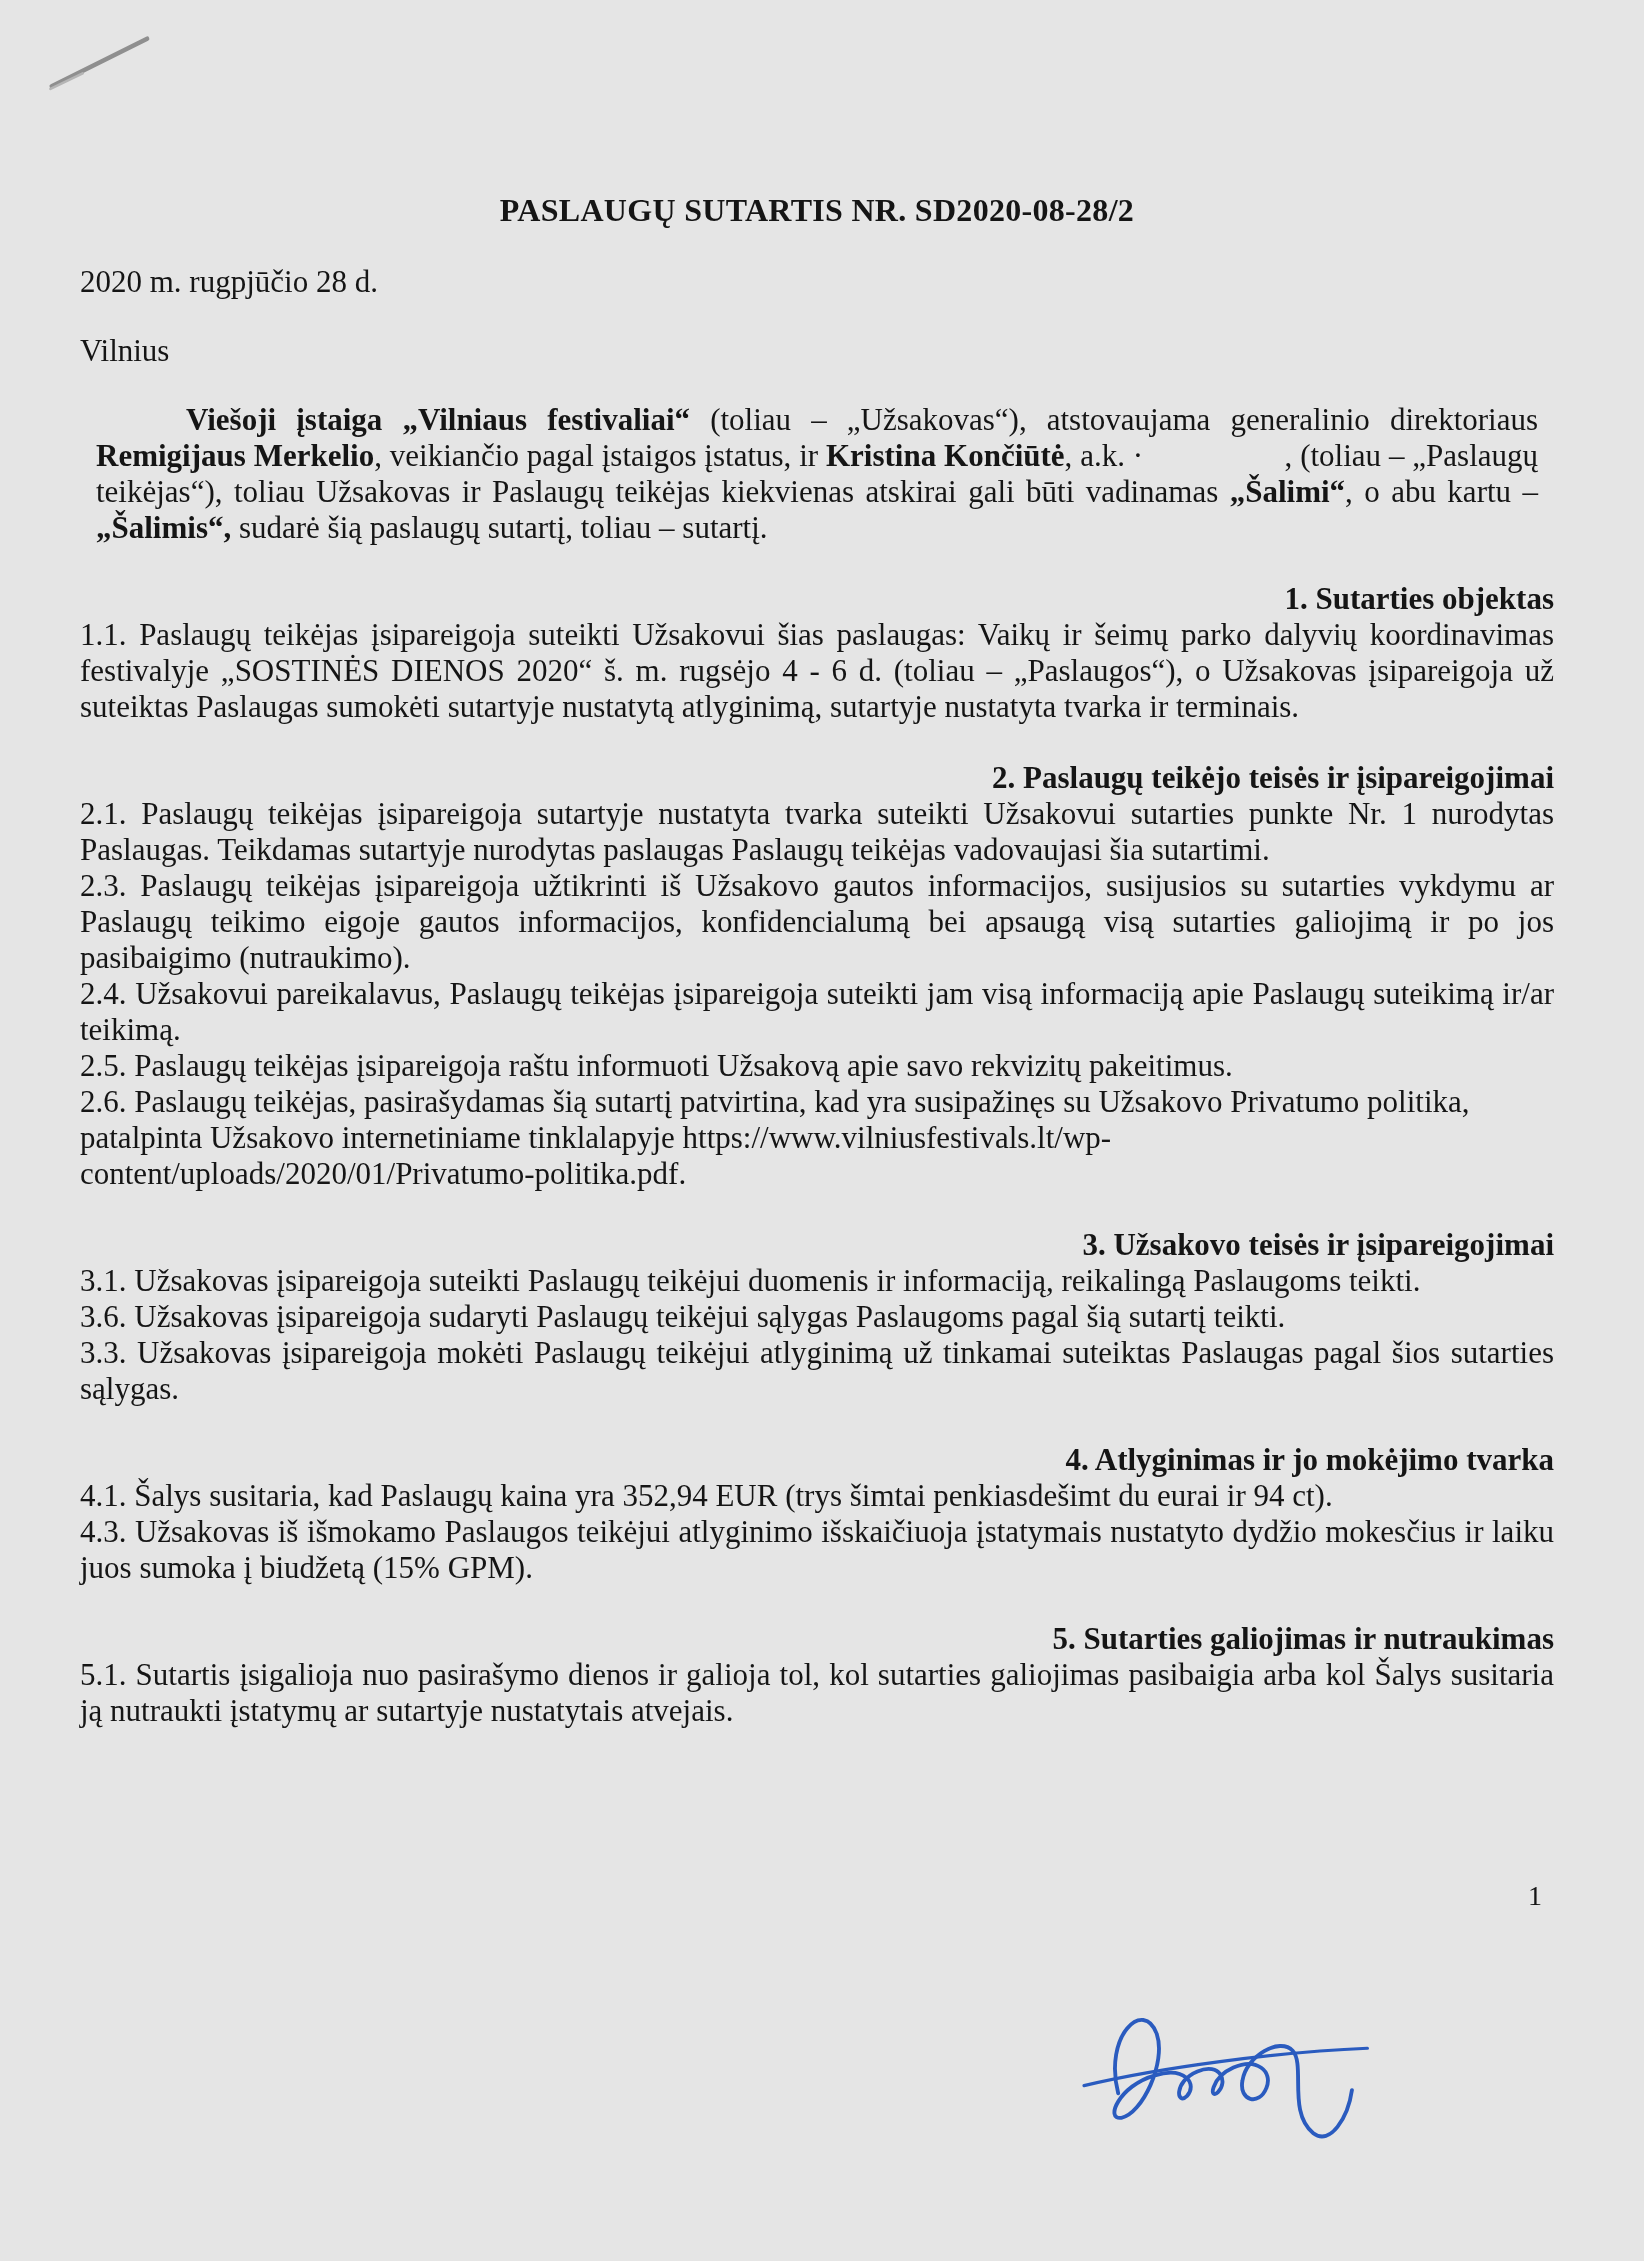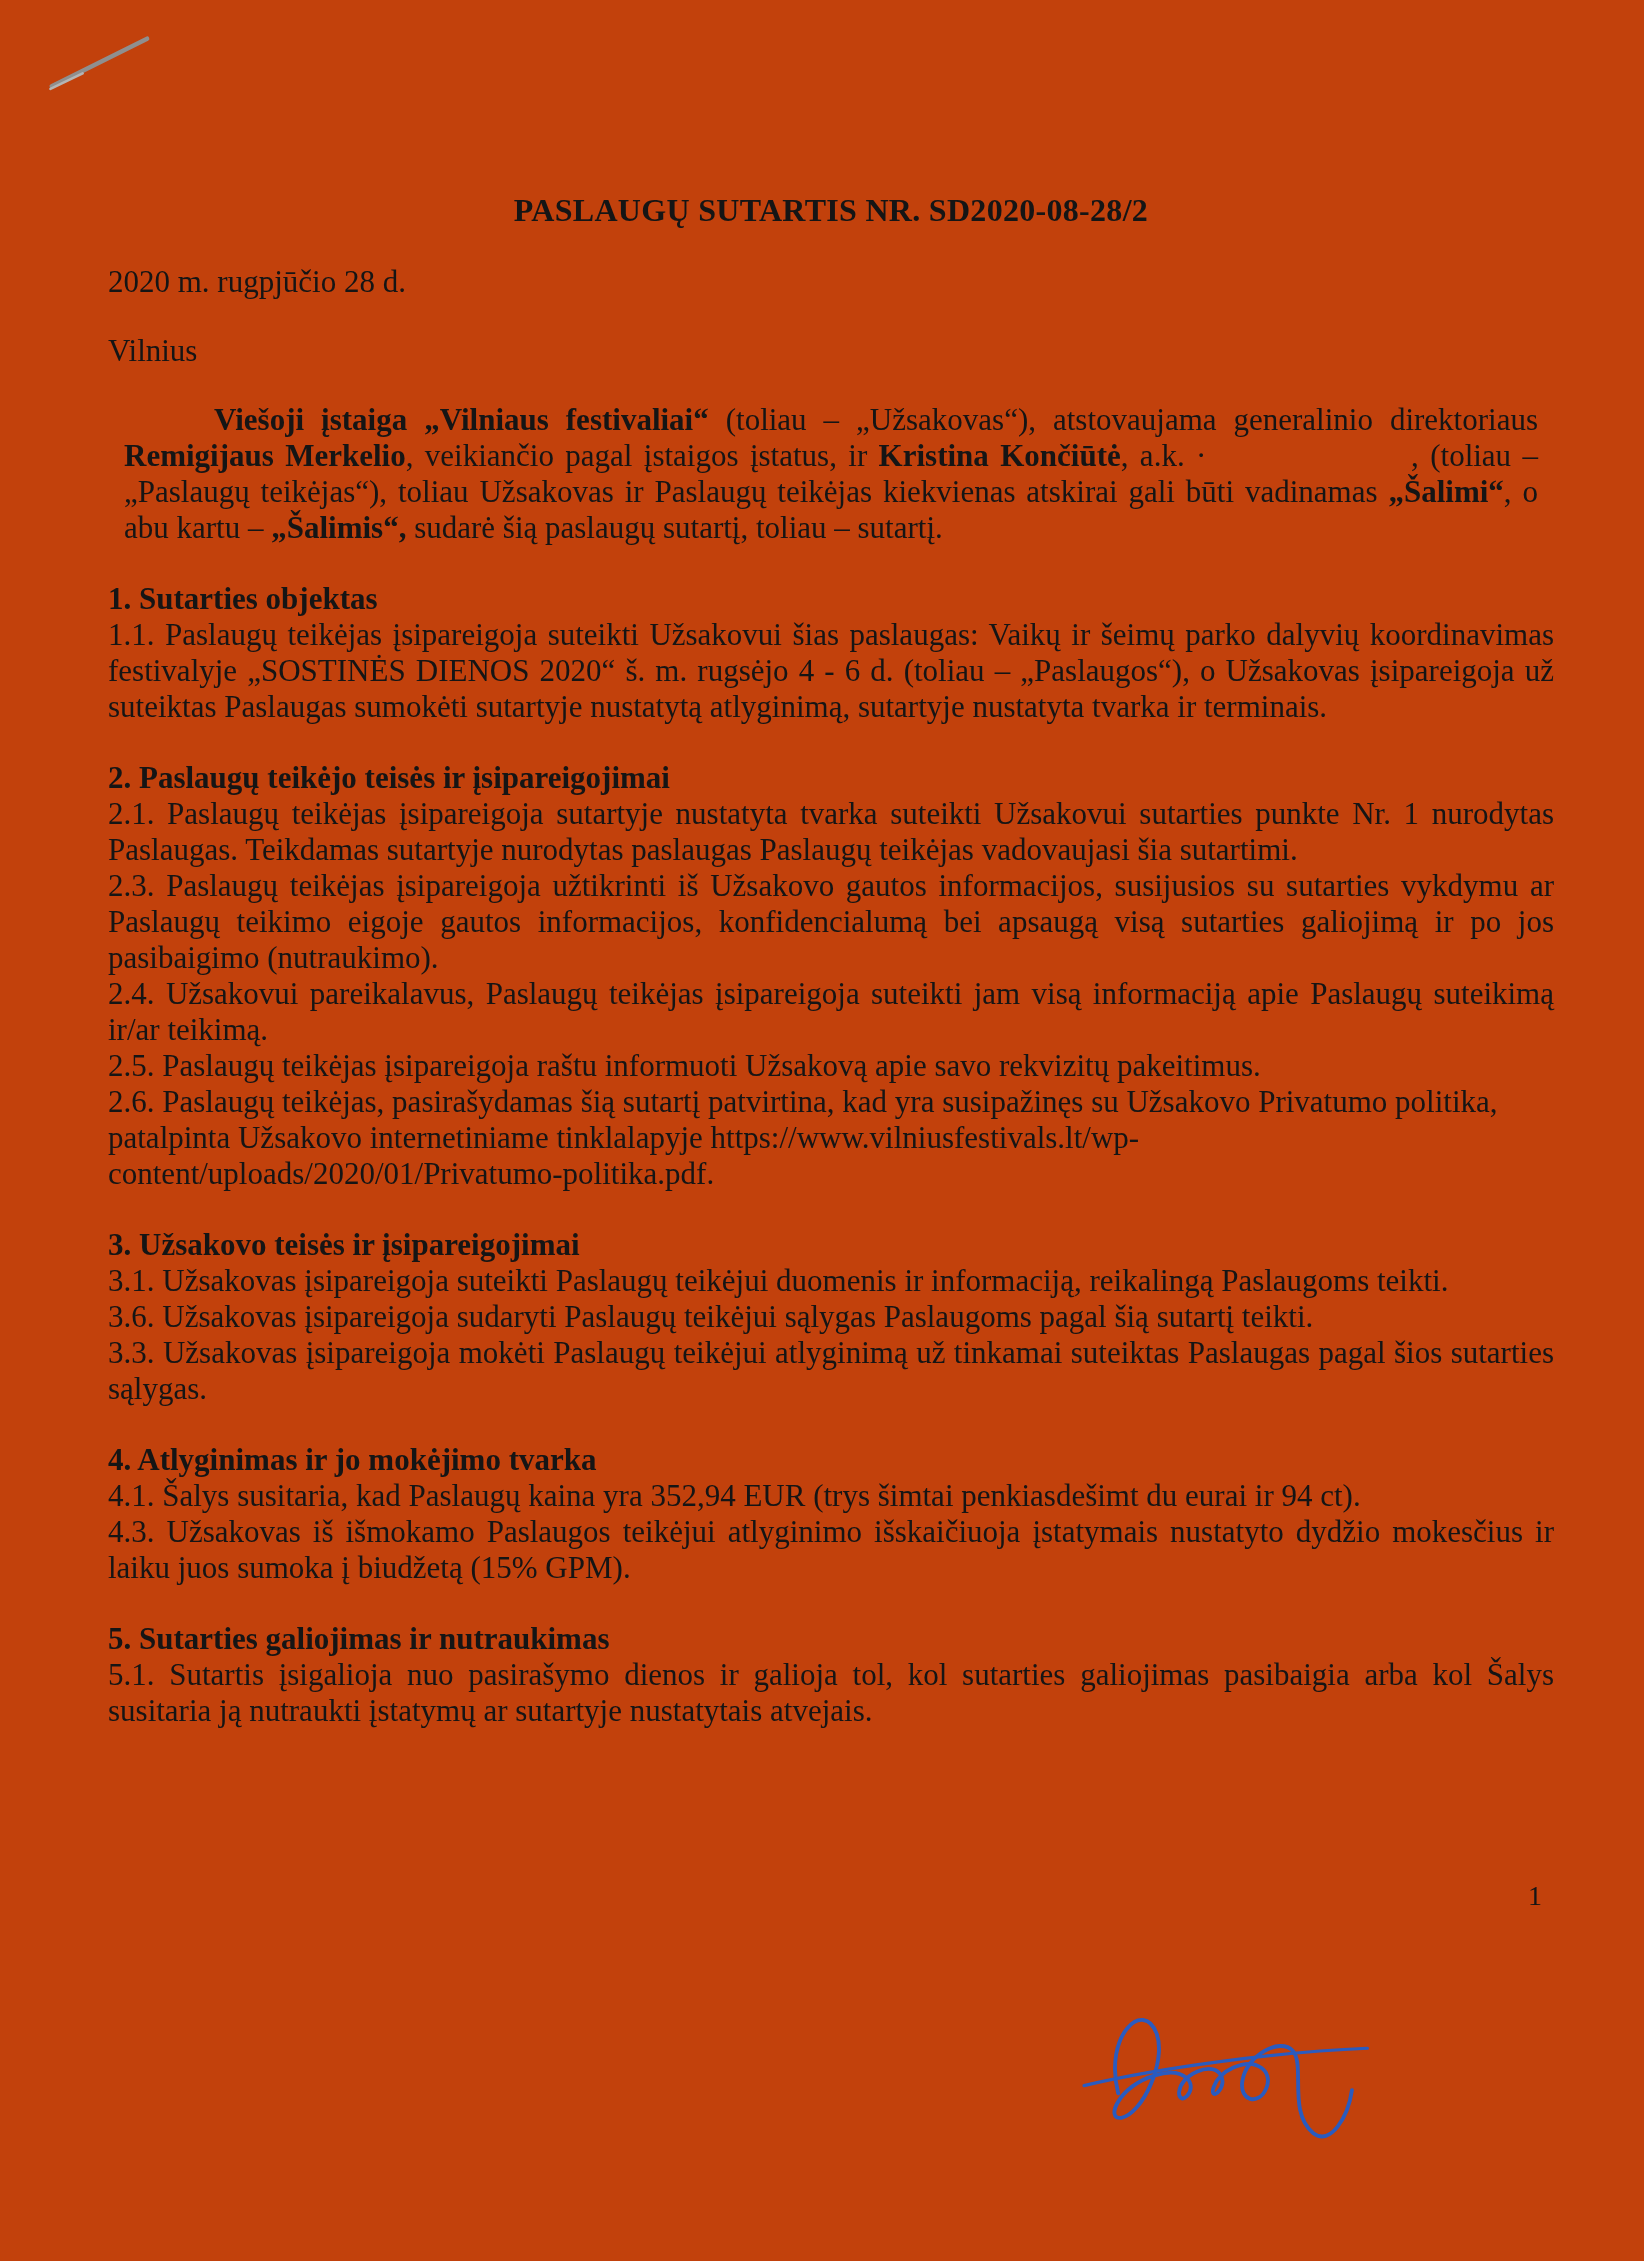--- a/index.html
+++ b/index.html
@@ -5,27 +5,27 @@
 <style>
   html, body {
     margin: 0;
     padding: 0;
     background: #ffffff;
   }
   .page {
     position: relative;
     width: 1644px;
     height: 2261px;
-    background: #c2410c;
+    background: #e5e5e5;
     font-family: "Liberation Serif", "DejaVu Serif", serif;
     font-size: 31px;
     line-height: 36px;
     color: #151515;
     box-sizing: border-box;
-    padding: 192px 90px 0 108px;
+    padding: 192px 90px 0 80px;
     overflow: hidden;
   }
   .title {
     font-size: 32px;
     line-height: 36px;
     font-weight: 700;
     text-align: center;
     letter-spacing: 0.3px;
     margin: 0 0 36px 0;
   }
@@ -38,20 +38,21 @@
     text-indent: 90px;
     margin: 16px;
     overflow-wrap: break-word;
   }
   .intro .b { font-weight: 700; }
   section h2 {
     font-size: 31px;
     line-height: 36px;
     font-weight: 700;
     margin: 35px 0 0 0;
+    text-align: right;
   }
   section p {
     margin: 0;
     text-align: justify;
     overflow-wrap: break-word;
   }
   section p.left { text-align: left; }
   .page-number {
     position: absolute;
     top: 1882px;

